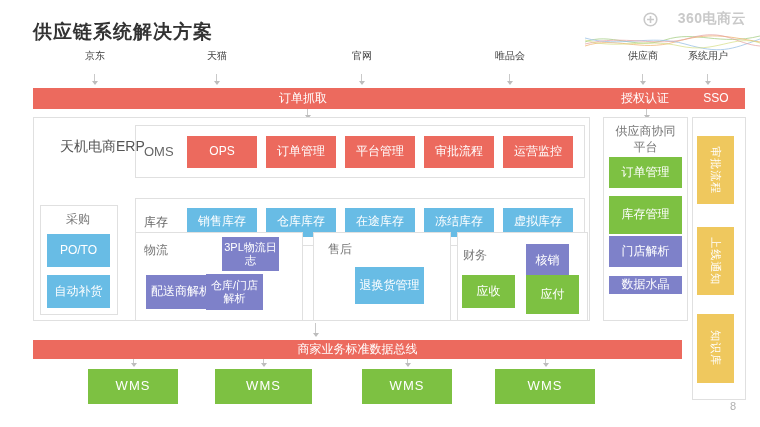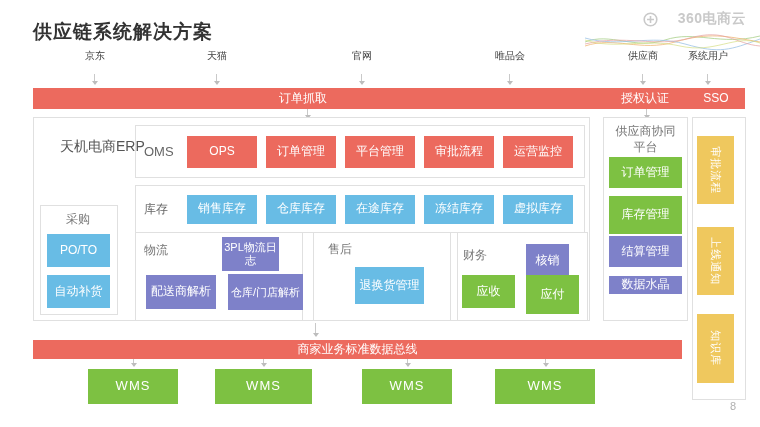--- a/index.html
+++ b/index.html
@@ -90,55 +90,55 @@
 
   <div class="row" style="left:135px;top:125px;width:450px;height:53px">
     <div class="rlbl" style="font-size:13px;width:34px">OMS</div>
     <div class="box red" style="height:32px">OPS</div>
     <div class="box red" style="height:32px">订单管理</div>
     <div class="box red" style="height:32px">平台管理</div>
     <div class="box red" style="height:32px">审批流程</div>
     <div class="box red" style="height:32px">运营监控</div>
   </div>
 
-  <div class="row" style="left:135px;top:185px;width:450px;height:48px">
+  <div class="row" style="left:135px;top:198px;width:450px;height:48px">
     <div class="rlbl" style="width:34px">库存</div>
     <div class="box blue" style="height:29px">销售库存</div>
     <div class="box blue" style="height:29px">仓库库存</div>
     <div class="box blue" style="height:29px">在途库存</div>
     <div class="box blue" style="height:29px">冻结库存</div>
     <div class="box blue" style="height:29px">虚拟库存</div>
   </div>
 
   <div class="panel" style="left:40px;top:205px;width:78px;height:110px"></div>
   <div class="lbl" style="left:66px;top:211px">采购</div>
   <div class="box blue abs" style="left:47px;top:234px;width:63px;height:33px">PO/TO</div>
   <div class="box blue abs" style="left:47px;top:275px;width:63px;height:33px">自动补货</div>
 
   <div class="panel" style="left:135px;top:232px;width:168px;height:89px"></div>
   <div class="lbl" style="left:144px;top:242px">物流</div>
   <div class="box purple abs sm" style="left:222px;top:237px;width:57px;height:34px">3PL物流日志</div>
   <div class="box purple abs" style="left:146px;top:275px;width:70px;height:34px">配送商解析</div>
-  <div class="box purple abs sm" style="left:228px;top:274px;width:75px;height:36px">仓库/门店解析</div>
+  <div class="box purple abs sm" style="left:206px;top:274px;width:57px;height:36px">仓库/门店解析</div>
 
   <div class="panel" style="left:313px;top:232px;width:138px;height:89px"></div>
   <div class="lbl" style="left:328px;top:241px">售后</div>
   <div class="box blue abs" style="left:355px;top:267px;width:69px;height:37px">退换货管理</div>
 
   <div class="panel" style="left:457px;top:232px;width:131px;height:89px"></div>
   <div class="lbl" style="left:463px;top:247px">财务</div>
   <div class="box purple abs" style="left:526px;top:244px;width:43px;height:33px">核销</div>
   <div class="box green abs" style="left:462px;top:275px;width:53px;height:33px">应收</div>
   <div class="box green abs" style="left:526px;top:275px;width:53px;height:39px">应付</div>
 
   <div class="panel" style="left:603px;top:117px;width:85px;height:204px"></div>
   <div class="lbl" style="left:603px;top:123px;width:85px;text-align:center;white-space:normal;line-height:16px;padding:0 12px">供应商协同平台</div>
   <div class="box green abs" style="left:609px;top:157px;width:73px;height:31px">订单管理</div>
   <div class="box green abs" style="left:609px;top:196px;width:73px;height:38px">库存管理</div>
-  <div class="box purple abs" style="left:609px;top:236px;width:73px;height:31px">结算管理</div>
+  <div class="box purple abs" style="left:609px;top:236px;width:73px;height:31px">门店解析</div>
   <div class="box purple abs" style="left:609px;top:276px;width:73px;height:18px">数据水晶</div>
 
   <div class="panel" style="left:692px;top:117px;width:54px;height:283px"></div>
   <div class="box yellow abs vbox" style="left:697px;top:136px;width:37px;height:68px">
       <span>审批流程</span>
     </div>
   <div class="box yellow abs vbox" style="left:697px;top:227px;width:37px;height:68px">
       <span>上线通知</span>
     </div>
   <div class="box yellow abs vbox" style="left:697px;top:314px;width:37px;height:69px">

